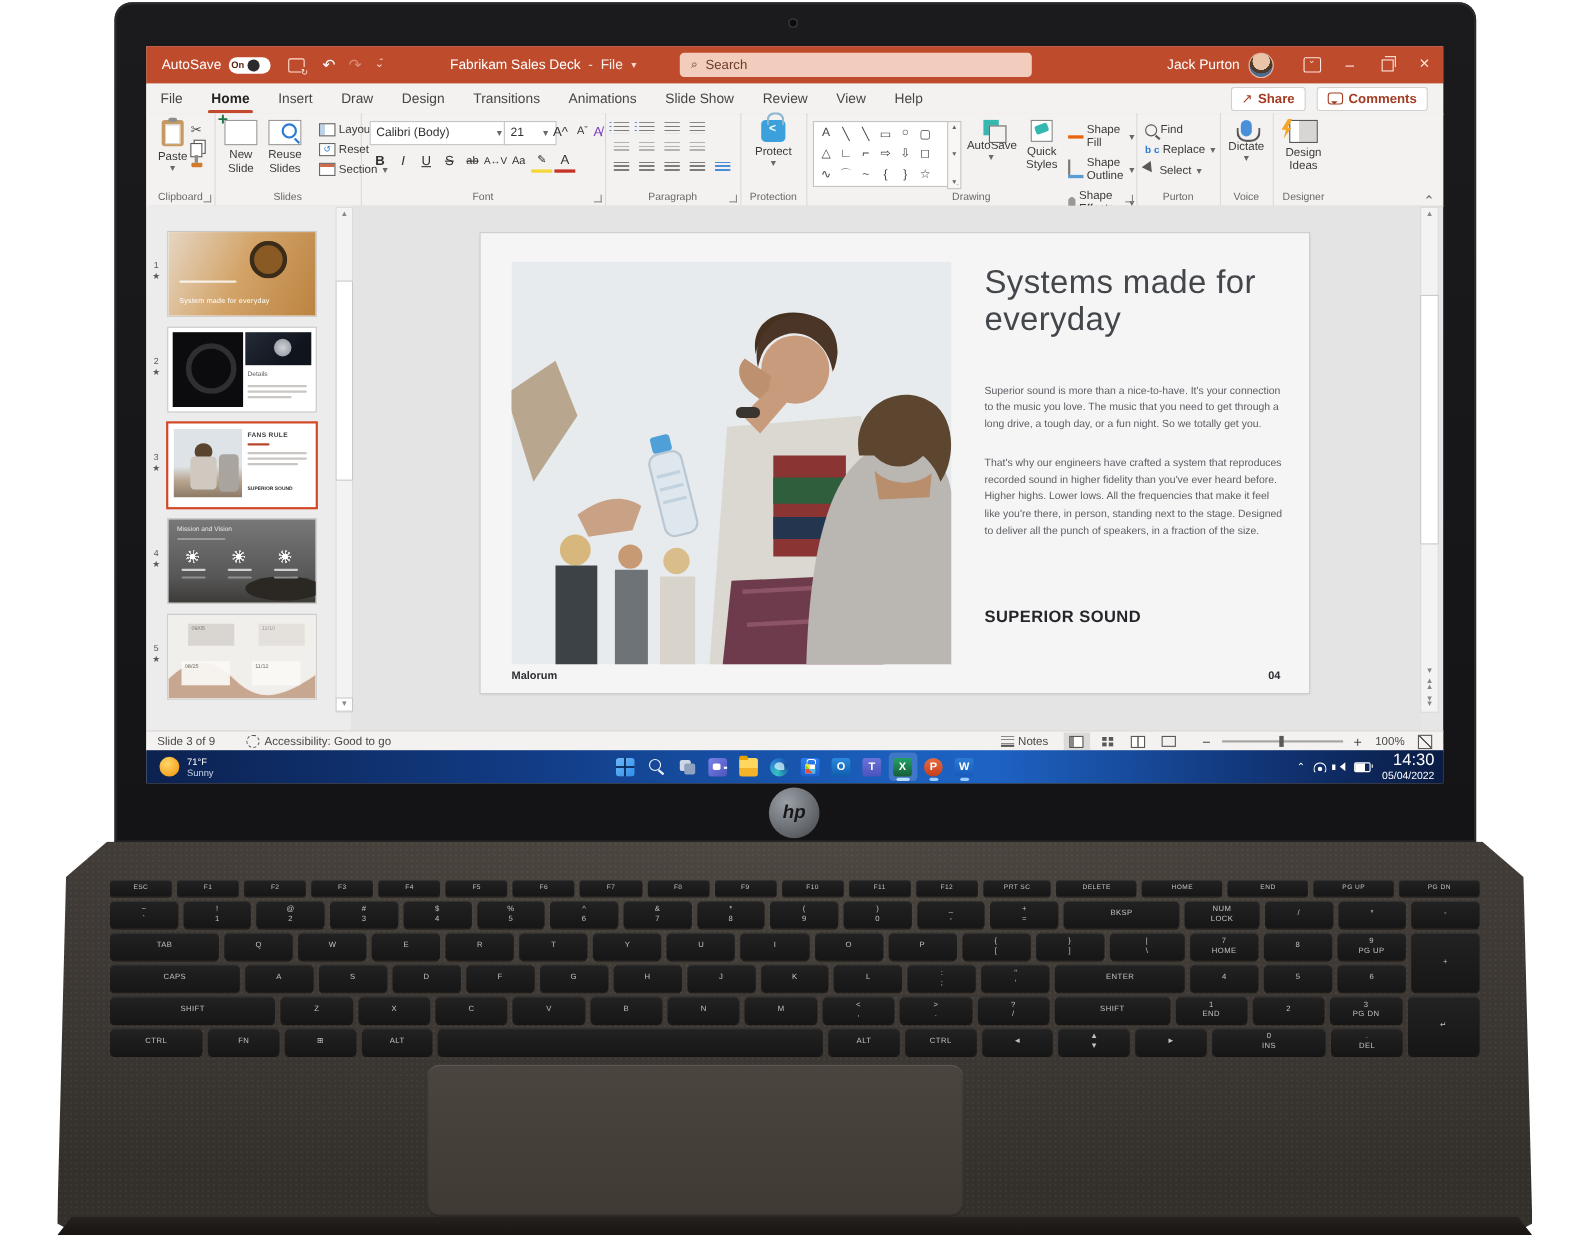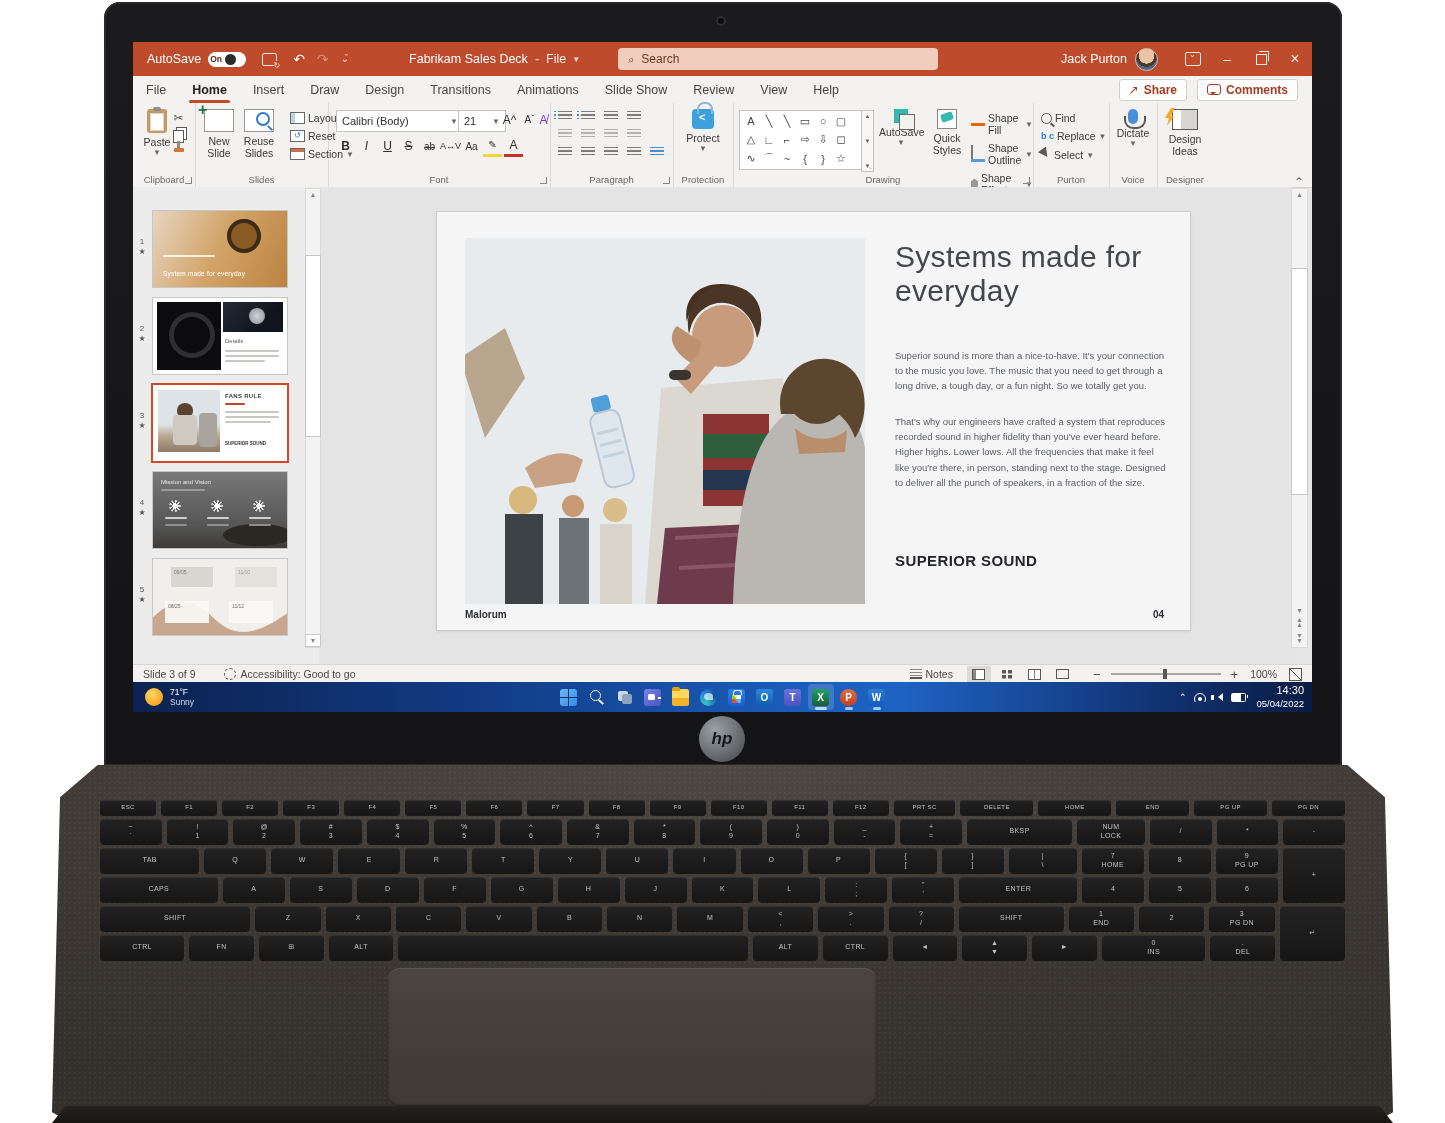--- a/index.html
+++ b/index.html
@@ -650,21 +650,21 @@
       <span class="tray-ic">
           <span class="wifi"></span>
         </span>
       <span class="tray-ic">
           <span class="spk"></span>
         </span>
       <span class="tray-ic">
           <span class="battery"></span>
         </span>
       <span style="display:flex;flex-direction:column;align-items:flex-end;line-height:1.25;margin-left:6px">
-        <span style="font-size:11px">14:30</span>
+        <span style="font-size:15px">14:30</span>
         <span style="font-size:9.5px">05/04/2022</span>
       </span>
     </span>
   </div>
 
   <div class="abs hp-badge">hp</div>
   <div class="abs hinge"></div>
 
   <div class="abs base"></div>
   <div class="abs base-tex"></div>

